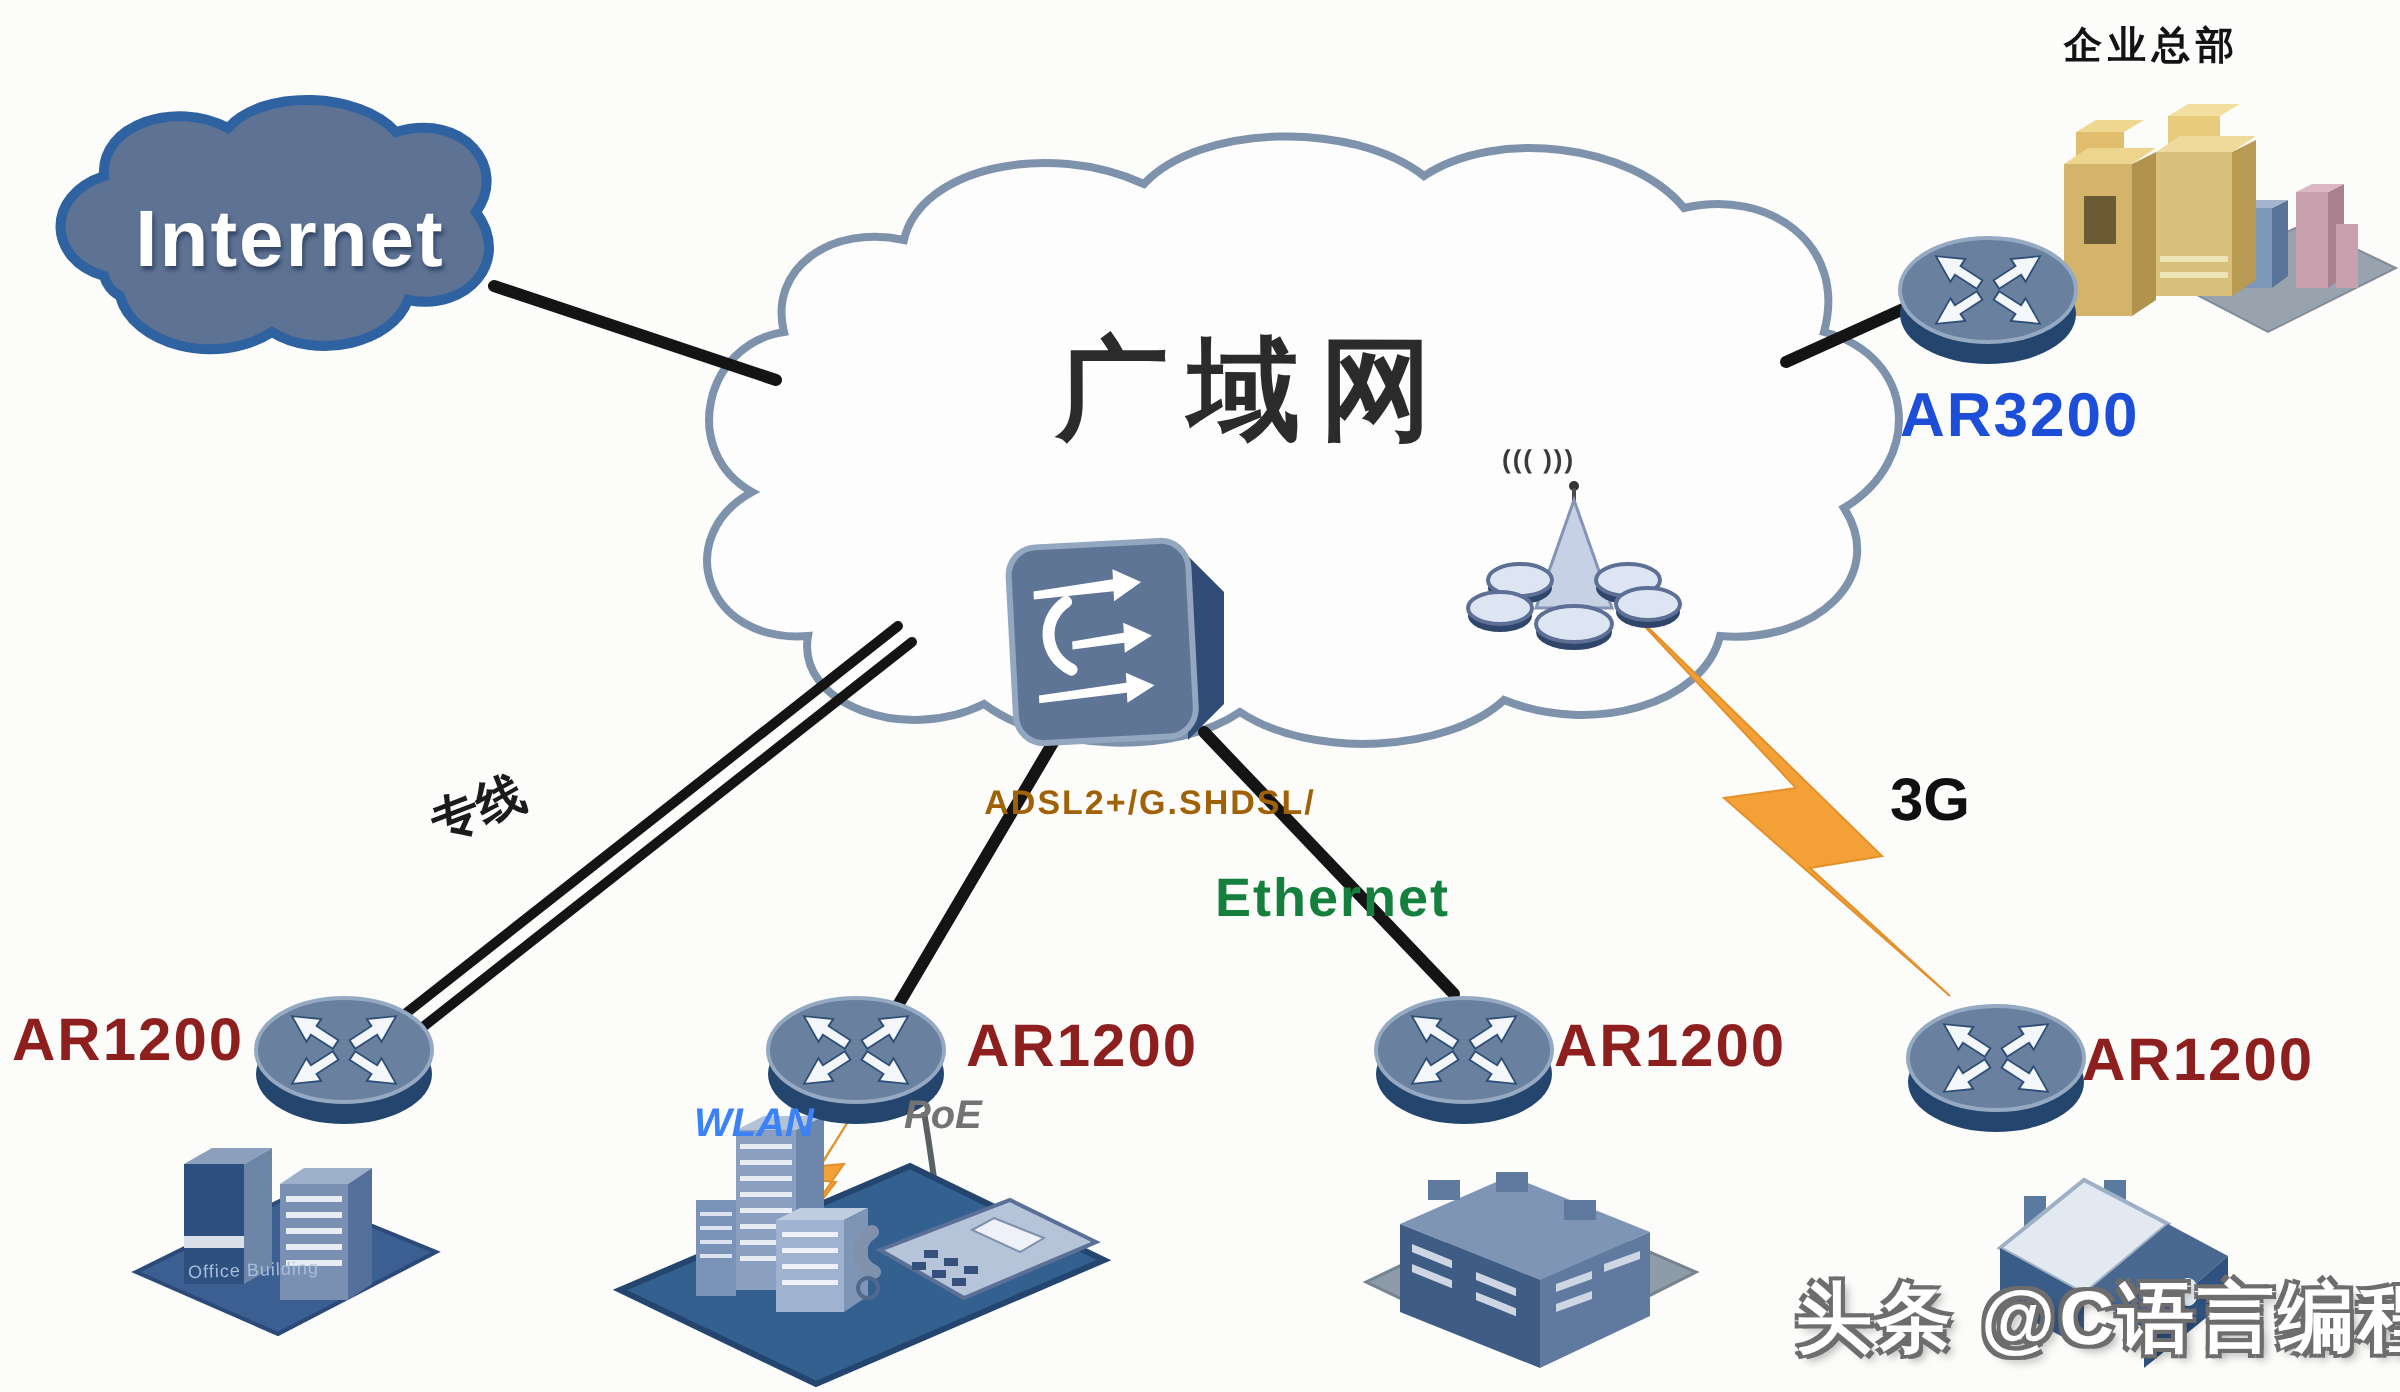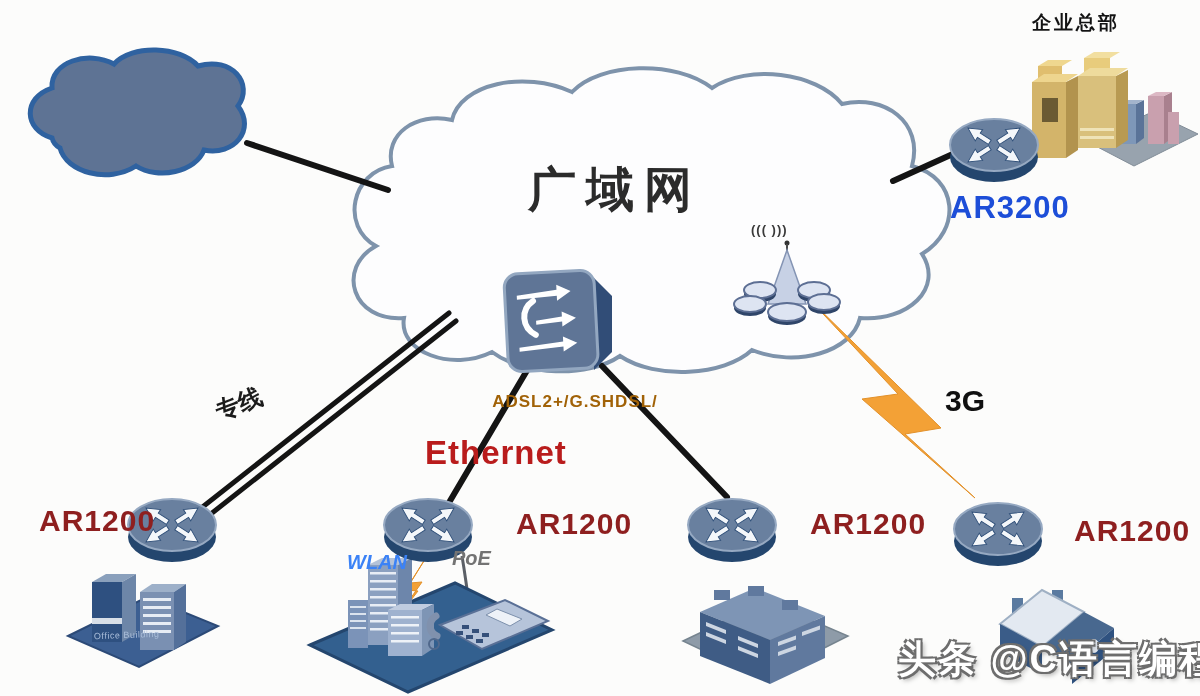--- a/index.html
+++ b/index.html
@@ -4,31 +4,31 @@
 <style>
   html,body{margin:0;padding:0;background:#ffffff;}
   #canvas{
     position:relative; width:1200px; height:696px;
     background:#fcfcfb; overflow:hidden;
     font-family:"Liberation Sans", sans-serif;
   }
   #scene{position:absolute;left:0;top:0;z-index:1;}
   .label{position:absolute;z-index:2;white-space:nowrap;font-family:"Liberation Sans",sans-serif;}
   .internet-label{left:55px;top:98px;width:180px;text-align:center;font-size:40px;font-weight:bold;color:#ffffff;text-shadow:1px 2px 2px rgba(15,30,60,.55);letter-spacing:1px;}
-  .wan-label{left:528px;top:158px;font-size:48px;font-weight:bold;color:#2b2b2b;letter-spacing:10px;}
+  .wan-label{left:528px;top:158px;font-size:56px;font-weight:bold;color:#2b2b2b;letter-spacing:10px;}
   .hq-label{left:1032px;top:10px;font-size:19px;font-weight:bold;color:#131313;letter-spacing:3px;}
   .ar3200-label{left:950px;top:190px;font-size:31px;font-weight:bold;color:#1d4ed8;letter-spacing:1px;}
-  .ar1200{font-size:30px;font-weight:bold;color:#8e1f1f;letter-spacing:1px;margin-left:33px;}
+  .ar1200{font-size:30px;font-weight:bold;color:#8e1f1f;letter-spacing:1px;}
   .ar1200-office{left:6px;top:504px;}
   .ar1200-campus{left:483px;top:507px;}
   .ar1200-enterprise{left:777px;top:507px;}
   .ar1200-home{left:1041px;top:514px;}
   .dedicated-label{left:215px;top:388px;font-size:24px;font-weight:bold;color:#1b1b1b;transform:rotate(-21deg);}
   .access-label{left:425px;top:392px;width:300px;text-align:center;font-size:17px;font-weight:bold;color:#a16207;letter-spacing:1px;}
-  .access-label2{left:425px;top:434px;width:300px;text-align:left;font-size:33px;font-weight:bold;color:#b91c1c;letter-spacing:1px;}
+  .access-label2{left:425px;top:434px;width:300px;text-align:right;font-size:27px;font-weight:bold;color:#15803d;letter-spacing:1px;}
   .mobile-label{left:945px;top:384px;font-size:30px;font-weight:bold;color:#101010;}
   .wlan-label{left:347px;top:551px;font-size:20px;font-weight:bold;font-style:italic;color:#3b82f6;}
   .poe-label{left:452px;top:547px;font-size:20px;font-weight:bold;font-style:italic;color:#737373;}
   .waves-label{left:751px;top:222px;font-size:13px;font-weight:bold;color:#3a3a3a;letter-spacing:1px;}
   .office-building-label{left:94px;top:630px;font-size:9px;color:#a9bdd9;transform:rotate(-2deg);letter-spacing:.5px;}
   .watermark{left:898px;top:634px;z-index:3;font-size:38px;font-weight:bold;color:#ffffff;letter-spacing:2px;
     text-shadow:2px 2px 0 #6d6d6d,-2px -2px 0 #6d6d6d,2px -2px 0 #6d6d6d,-2px 2px 0 #6d6d6d,3px 3px 5px rgba(0,0,0,.35);}
 </style>
 </head>
 <body>
@@ -242,20 +242,21 @@
     <ellipse cx="1094" cy="646" rx="5" ry="7" fill="#e8eef6"></ellipse>
   </g>
 
   <use href="#router-def" x="950" y="112"></use>
   <use href="#router-def" x="128" y="492"></use>
   <use href="#router-def" x="384" y="492"></use>
   <use href="#router-def" x="688" y="492"></use>
   <use href="#router-def" x="954" y="496"></use>
 </svg>
 
+  <div class="label internet-label">Internet</div>
   <div class="label wan-label">广域网</div>
   <div class="label hq-label">企业总部</div>
   <div class="label ar3200-label">AR3200</div>
   <div class="label ar1200 ar1200-office">AR1200</div>
   <div class="label ar1200 ar1200-campus">AR1200</div>
   <div class="label ar1200 ar1200-enterprise">AR1200</div>
   <div class="label ar1200 ar1200-home">AR1200</div>
   <div class="label dedicated-label">专线</div>
   <div class="label access-label">ADSL2+/G.SHDSL/</div>
   <div class="label access-label2">Ethernet</div>

